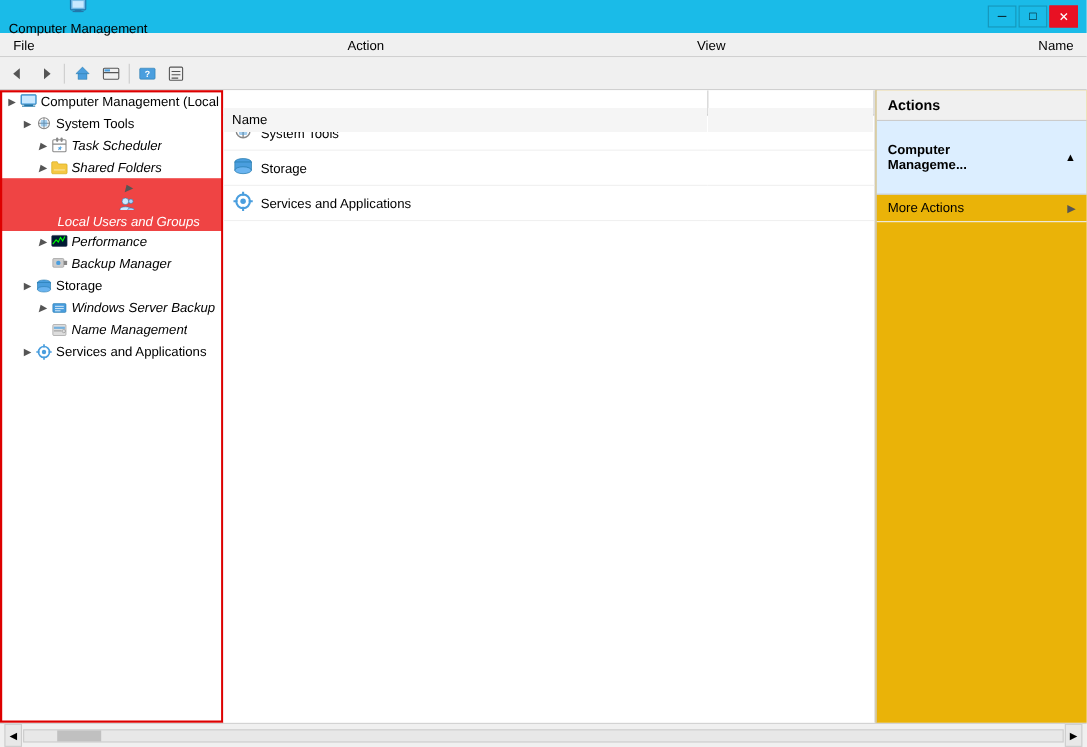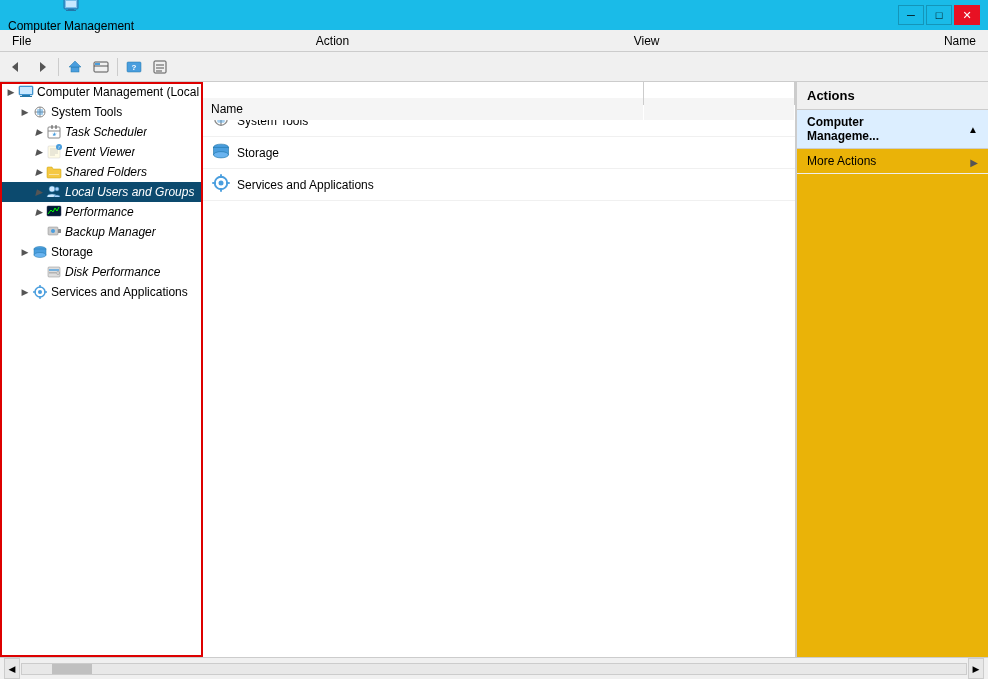--- a/index.html
+++ b/index.html
@@ -117,21 +117,21 @@
     }
 
     .tree-item {
       display: flex;
       align-items: center;
       padding: 2px 0;
       cursor: pointer;
       white-space: nowrap;
       overflow: hidden;
     }
-    .tree-item.selected { background: #0c4a6e; color: white; }
+    .tree-item.selected { background: #ef4444; color: white; flex-direction: column; }
     .tree-item.selected .tree-label { color: white; }
 
     .tree-indent-0 { padding-left: 4px; }
     .tree-indent-1 { padding-left: 18px; }
     .tree-indent-2 { padding-left: 32px; font-style: italic; }
 
     .tree-arrow {
       width: 14px;
       height: 14px;
       display: inline-flex;
@@ -204,21 +204,21 @@
     .actions-header {
       background: #f0f0f0;
       padding: 6px 10px;
       font-size: 13px;
       font-weight: bold;
       border-bottom: 1px solid #ccc;
     }
 
     .actions-section-title {
       background: #dceeff;
-      padding: 5px 10px;
+      padding: 19px 10px;
       font-size: 12px;
       font-weight: bold;
       display: flex;
       align-items: center;
       justify-content: space-between;
       border-bottom: 1px solid #ccc;
       gap: 36px;
     }
     .actions-section-title .arrow {
       font-size: 10px;
@@ -391,35 +391,20 @@
           <rect x="2" y="3" width="12" height="11" rx="1" fill="none" stroke="#888" stroke-width="1"></rect>
           <line x1="2" y1="7" x2="14" y2="7" stroke="#888" stroke-width="1"></line>
           <rect x="5" y="1" width="2" height="4" rx="1" fill="#888"></rect>
           <rect x="9" y="1" width="2" height="4" rx="1" fill="#888"></rect>
           <text x="8" y="12" text-anchor="middle" fill="#4a9ede" font-size="5" font-weight="bold">★</text>
         </svg>
       </span>
       <span class="tree-label">Task Scheduler</span>
     </div>
 
-    <div class="tree-item tree-indent-2">
-      <span class="tree-arrow collapsed"></span>
-      <span class="tree-icon">
-        <svg width="16" height="16" viewBox="0 0 16 16">
-          <rect x="2" y="2" width="12" height="12" rx="1" fill="#fffbe6" stroke="#ccc" stroke-width="0.5"></rect>
-          <line x1="4" y1="5" x2="12" y2="5" stroke="#aaa" stroke-width="0.5"></line>
-          <line x1="4" y1="7" x2="12" y2="7" stroke="#aaa" stroke-width="0.5"></line>
-          <line x1="4" y1="9" x2="12" y2="9" stroke="#aaa" stroke-width="0.5"></line>
-          <line x1="4" y1="11" x2="9" y2="11" stroke="#aaa" stroke-width="0.5"></line>
-          <circle cx="13" cy="3" r="3" fill="#4a9ede"></circle>
-          <text x="13" y="5" text-anchor="middle" fill="white" font-size="4" font-weight="bold">!</text>
-        </svg>
-      </span>
-      <span class="tree-label">Event Viewer</span>
-    </div>
 
     <div class="tree-item tree-indent-2">
       <span class="tree-arrow collapsed"></span>
       <span class="tree-icon">
         <svg width="16" height="16" viewBox="0 0 16 16">
           <path d="M1 4 Q1 3 2 3 L6 3 L7 5 L14 5 Q15 5 15 6 L15 13 Q15 14 14 14 L2 14 Q1 14 1 13 Z" fill="#f5c843" stroke="#c8a000" stroke-width="0.5"></path>
           <rect x="3" y="10" width="10" height="1" fill="white" opacity="0.5"></rect>
         </svg>
       </span>
       <span class="tree-label">Shared Folders</span>
@@ -466,32 +451,44 @@
       <span class="tree-icon">
         <svg width="16" height="16" viewBox="0 0 16 16">
           <ellipse cx="8" cy="5" rx="6" ry="2.5" fill="#4a9ede" stroke="#2277aa" stroke-width="0.5"></ellipse>
           <rect x="2" y="5" width="12" height="6" fill="#4a9ede" stroke="#2277aa" stroke-width="0.5"></rect>
           <ellipse cx="8" cy="11" rx="6" ry="2.5" fill="#6ab4f0" stroke="#2277aa" stroke-width="0.5"></ellipse>
         </svg>
       </span>
       <span class="tree-label">Storage</span>
     </div>
 
+    <div class="tree-item tree-indent-2">
+      <span class="tree-arrow collapsed"></span>
+      <span class="tree-icon">
+        <svg width="16" height="16" viewBox="0 0 16 16">
+          <rect x="2" y="4" width="12" height="8" rx="1" fill="#4a9ede" stroke="#2277aa" stroke-width="0.5"></rect>
+          <rect x="4" y="6" width="8" height="1" fill="white" opacity="0.7"></rect>
+          <rect x="4" y="8" width="8" height="1" fill="white" opacity="0.7"></rect>
+          <rect x="4" y="10" width="5" height="1" fill="white" opacity="0.7"></rect>
+        </svg>
+      </span>
+      <span class="tree-label">Windows Server Backup</span>
+    </div>
 
     <div class="tree-item tree-indent-2">
       <span class="tree-arrow empty"></span>
       <span class="tree-icon">
         <svg width="16" height="16" viewBox="0 0 16 16">
           <rect x="2" y="3" width="12" height="10" rx="1" fill="#ddd" stroke="#888" stroke-width="0.5"></rect>
           <rect x="3" y="5" width="10" height="2" fill="#4a9ede" opacity="0.7"></rect>
           <rect x="3" y="8" width="7" height="1.5" fill="#888" opacity="0.5"></rect>
           <circle cx="12" cy="9" r="1.5" fill="none" stroke="#888" stroke-width="0.5"></circle>
         </svg>
       </span>
-      <span class="tree-label">Disk Performance</span>
+      <span class="tree-label">Name Management</span>
     </div>
 
     <div class="tree-item tree-indent-1">
       <span class="tree-arrow collapsed"></span>
       <span class="tree-icon">
         <svg width="16" height="16" viewBox="0 0 16 16">
           <circle cx="8" cy="8" r="5" fill="none" stroke="#4a9ede" stroke-width="1.5"></circle>
           <circle cx="8" cy="8" r="2" fill="#4a9ede"></circle>
           <line x1="8" y1="1" x2="8" y2="4" stroke="#4a9ede" stroke-width="1.5"></line>
           <line x1="8" y1="12" x2="8" y2="15" stroke="#4a9ede" stroke-width="1.5"></line>

